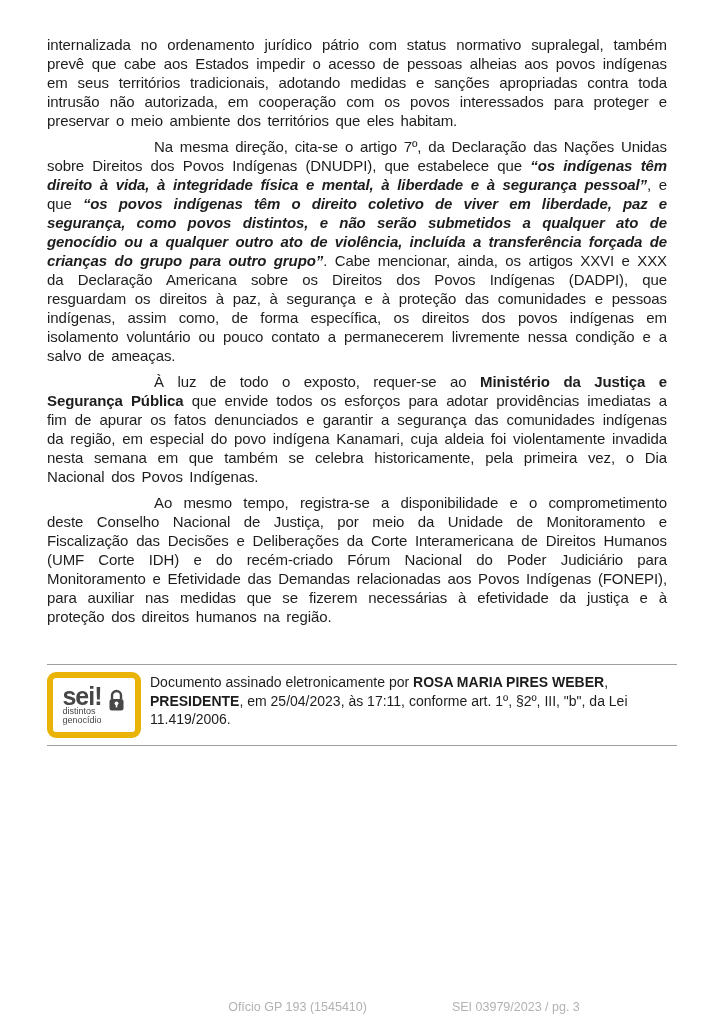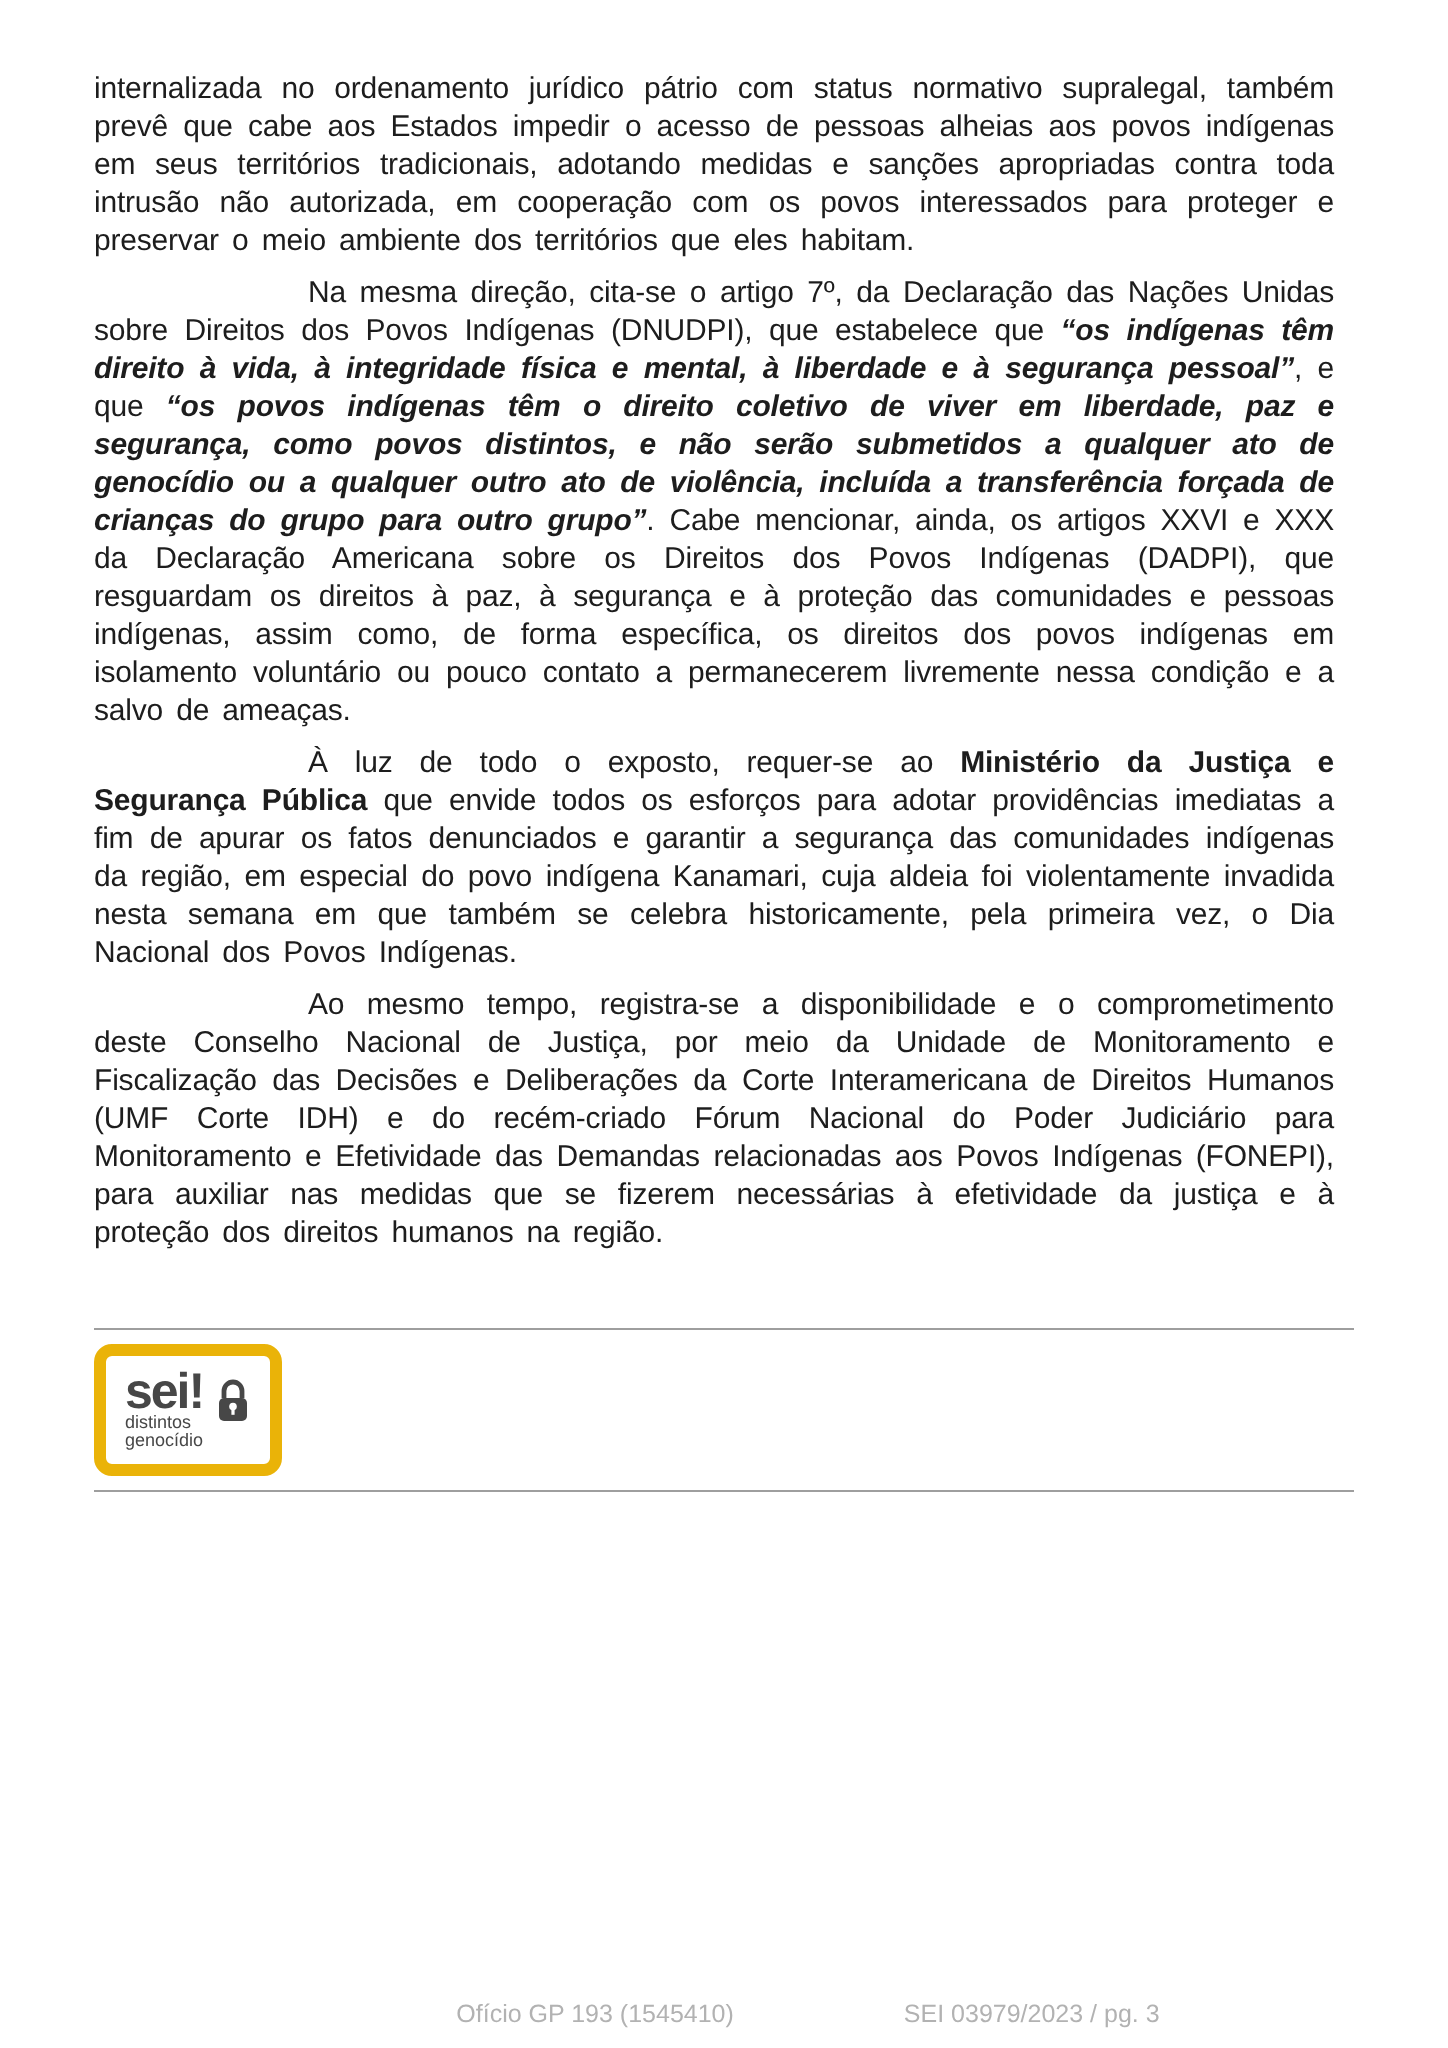--- a/index.html
+++ b/index.html
@@ -105,20 +105,21 @@
       </div>
       <span class="sei-lock">
         <svg width="19" height="24" viewBox="0 0 19 24" aria-hidden="true">
           <path d="M5 10 V6.5 a4.5 4.5 0 0 1 9 0 V10" fill="none" stroke="#474747" stroke-width="2.4"></path>
           <rect x="2.5" y="10" width="14" height="11.5" rx="2.5" fill="#474747"></rect>
           <circle cx="9.5" cy="14.3" r="1.9" fill="#ffffff"></circle>
           <rect x="8.7" y="14.8" width="1.6" height="3.6" fill="#ffffff"></rect>
         </svg>
       </span>
     </div>
+    <div class="stamp-text"><span>Documento assinado eletronicamente por </span><span class="bold">ROSA MARIA PIRES WEBER</span><span>, </span><span class="bold">PRESIDENTE</span><span>, em 25/04/2023, às 17:11, conforme art. 1º, §2º, III, "b", da Lei 11.419/2006.</span></div>
   </div>
 
   <div class="footer">
     <span>Ofício GP 193 (1545410)</span>
     <span>SEI 03979/2023 / pg. 3</span>
   </div>
 
 </div>
 
 </body></html>

